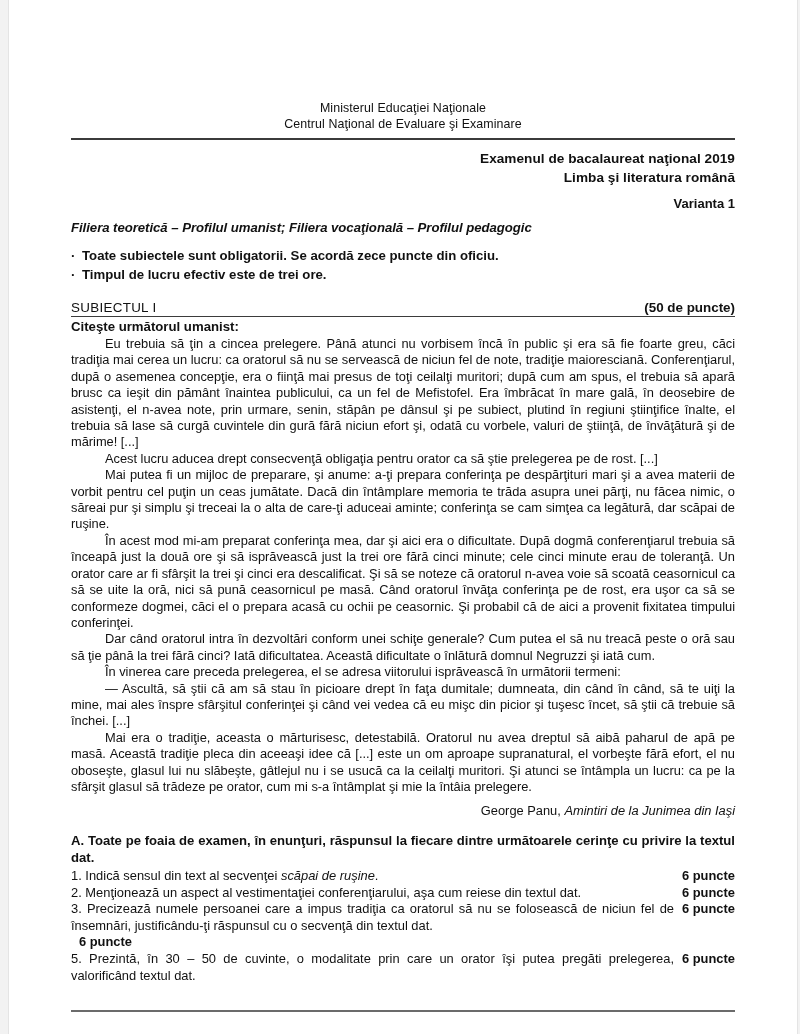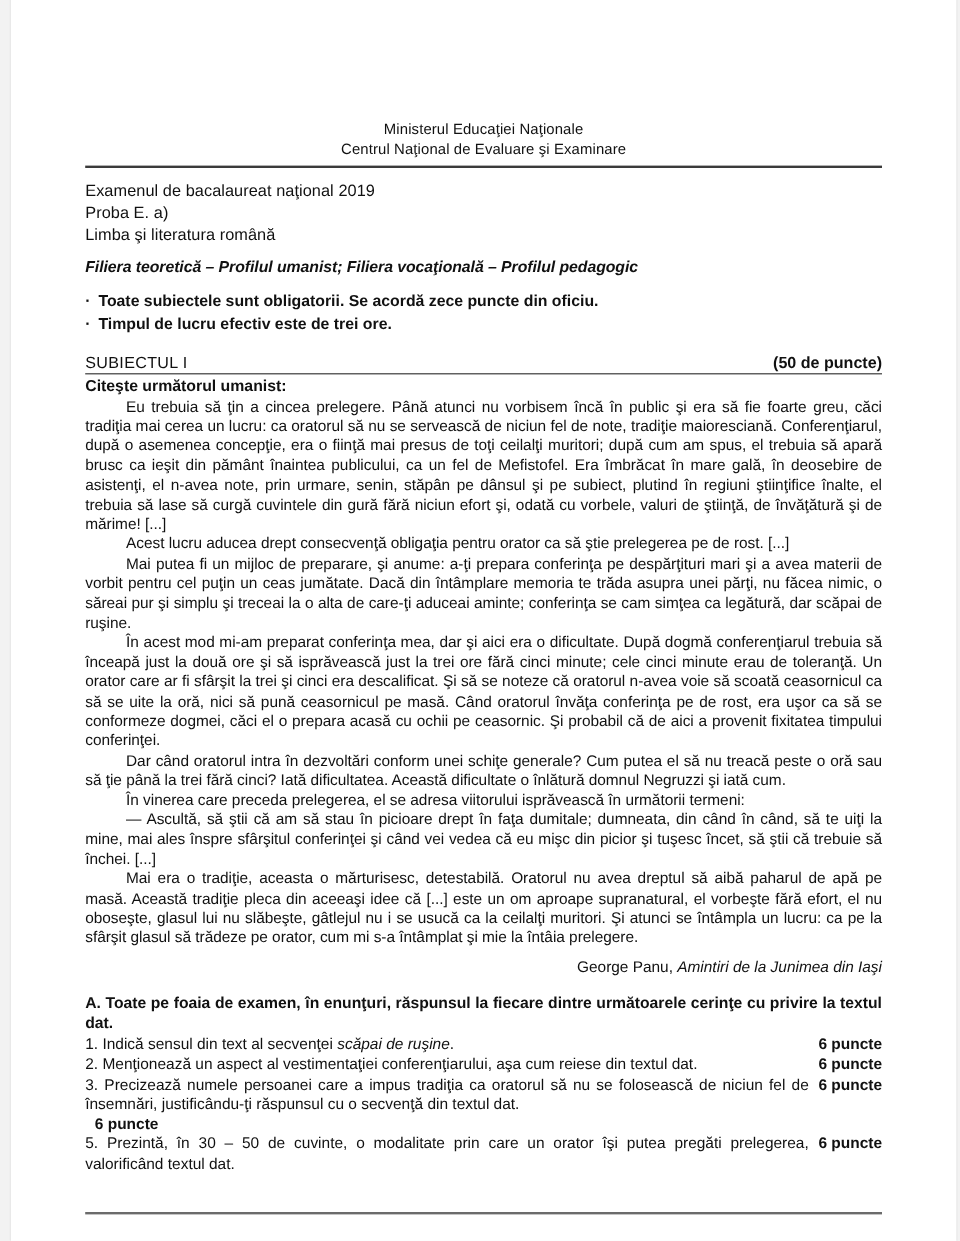--- a/index.html
+++ b/index.html
@@ -45,22 +45,22 @@
   .ministry div { white-space: nowrap; }
 
   .rule-top {
     border: 0;
     border-top: 2px solid #3b3b3b;
     margin: 6px 0 10px 0;
     height: 0;
   }
 
   .exam-title {
-    text-align: left;
-    font-weight: normal;
+    text-align: right;
+    font-weight: bold;
     font-size: 13.6px;
     line-height: 18.5px;
     letter-spacing: 0.05px;
   }
 
   .varianta {
     text-align: right;
     font-weight: bold;
     font-size: 13px;
     margin-top: 9px;
@@ -193,24 +193,24 @@
 
     <div class="ministry">
       <div>Ministerul Educaţiei Naţionale</div>
       <div>Centrul Naţional de Evaluare şi Examinare</div>
     </div>
 
     <hr class="rule-top">
 
     <div class="exam-title">
       <div>Examenul de bacalaureat naţional 2019</div>
-      <div>Proba E. a)</div>
       <div>Limba şi literatura română</div>
     </div>
 
+    <div class="varianta">Varianta 1</div>
 
     <div class="filiera">Filiera teoretică – Profilul umanist; Filiera vocaţională – Profilul pedagogic</div>
 
     <div class="bullets">
       <span class="bullet-row"><span class="dot">·</span><span>Toate subiectele sunt obligatorii. Se acordă zece puncte din oficiu.</span></span>
       <span class="bullet-row"><span class="dot">·</span><span>Timpul de lucru efectiv este de trei ore.</span></span>
     </div>
 
     <div class="subject-bar">
       <span class="subject-name">SUBIECTUL I</span>

